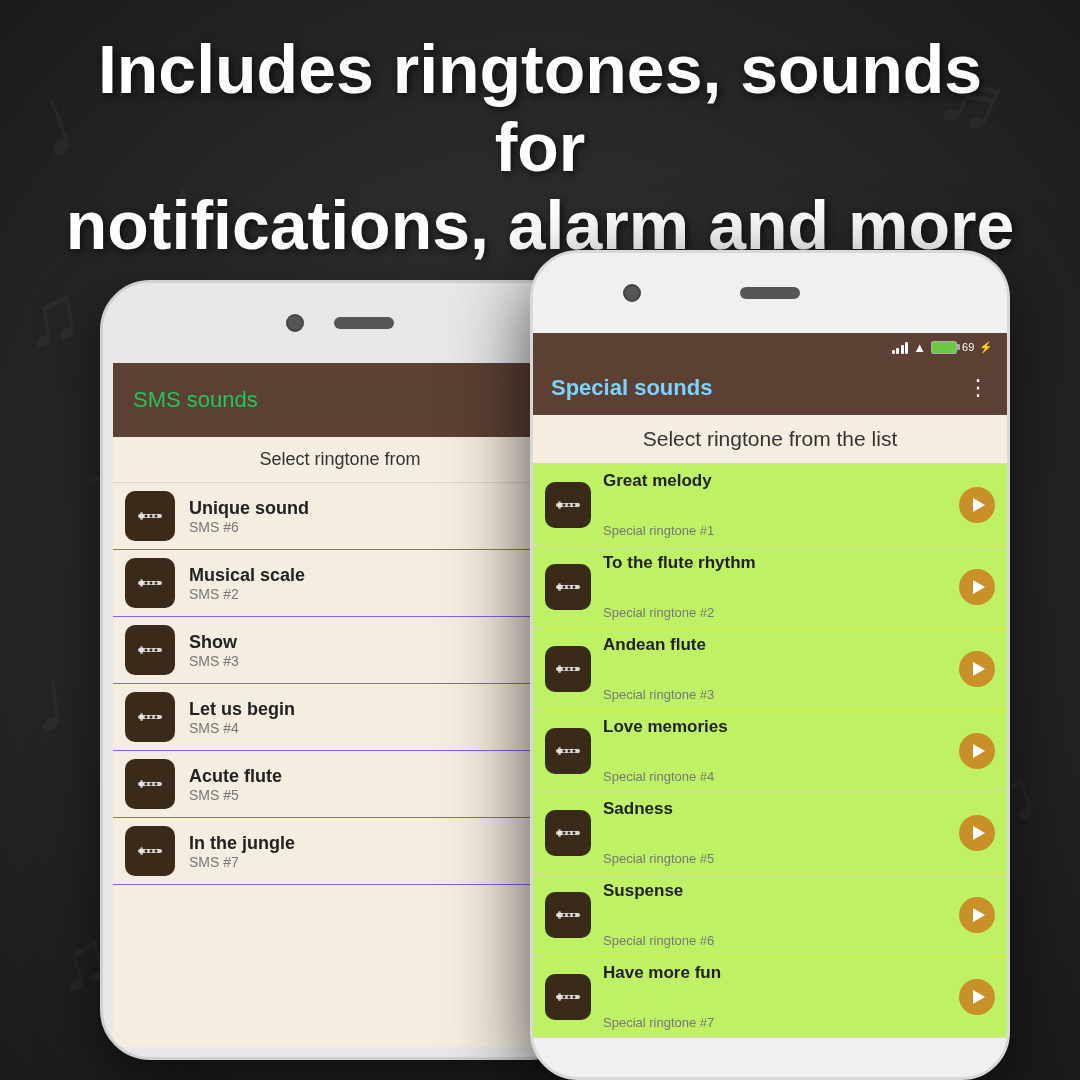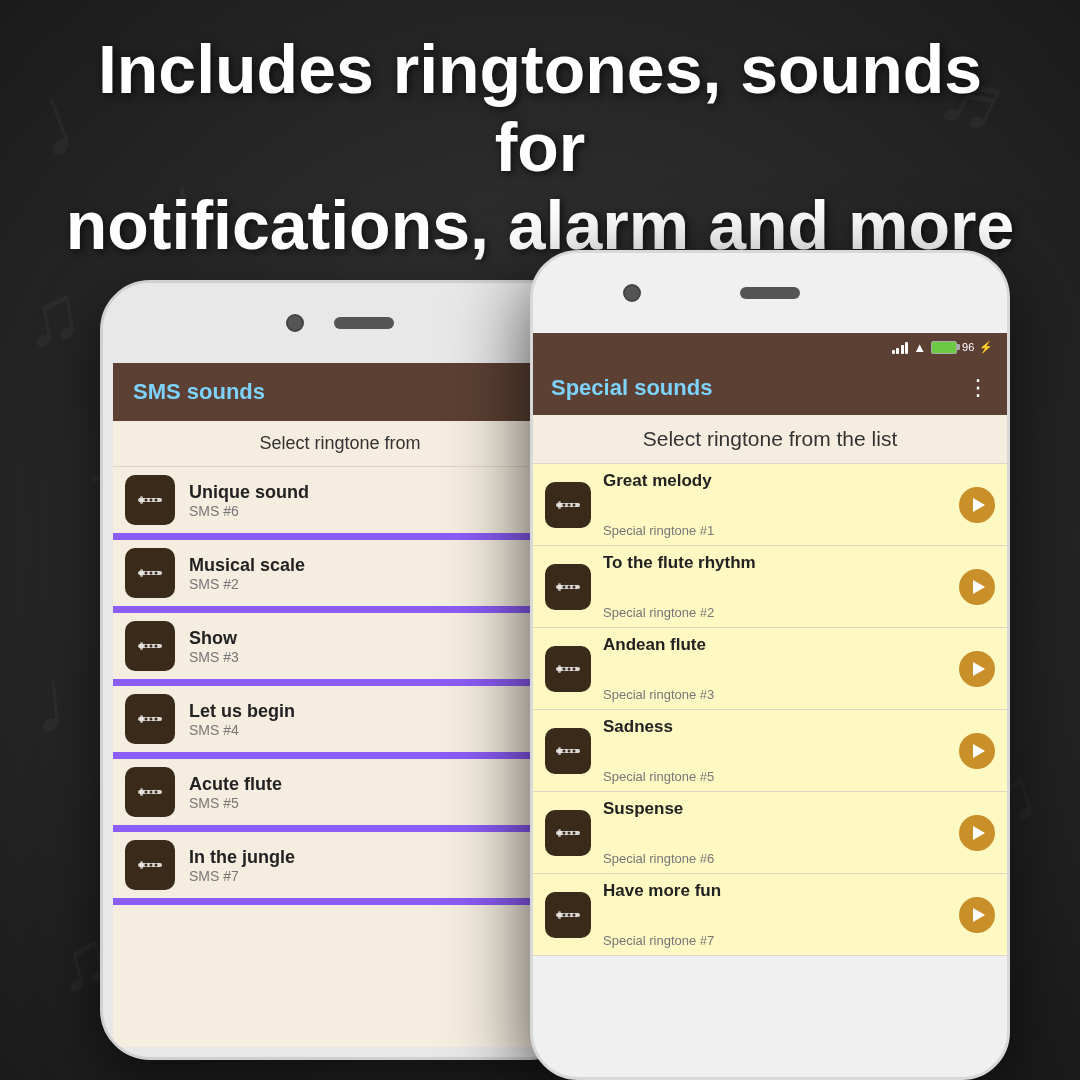--- a/index.html
+++ b/index.html
@@ -103,24 +103,24 @@
     }
     .phone-speaker {
       width: 60px;
       height: 12px;
       background: #555;
       border-radius: 6px;
     }
 
     .sms-header {
       background: #5c4033;
-      padding: 16px 20px;
-      color: #7dd3fc;
+      padding: 24px 20px;
+      color: #22c55e;
       font-size: 22px;
-      font-weight: bold;
+      font-weight: normal;
     }
 
     .sms-subtitle {
       background: #f5ede0;
       text-align: center;
       padding: 12px;
       font-size: 18px;
       color: #333;
       font-weight: 500;
       border-bottom: 1px solid #e0d5c5;
@@ -128,21 +128,21 @@
 
     .sms-list {
       background: #f5ede0;
       overflow: hidden;
     }
 
     .sms-item {
       display: flex;
       align-items: center;
       padding: 8px 12px;
-      border-bottom: 7px solid #8b5cf6;
+      border-bottom: 1px solid #8b5cf6;
       gap: 14px;
     }
 
     .sms-icon {
       width: 50px;
       height: 50px;
       background: #3a2a1a;
       border-radius: 10px;
       display: flex;
       align-items: center;
@@ -270,21 +270,21 @@
       background: #f5ede0;
       text-align: center;
       padding: 12px;
       font-size: 21px;
       color: #333;
       font-weight: 500;
       border-bottom: 1px solid #e0d5c5;
     }
 
     .special-list {
-      background: #fef9c3;
+      background: #bef264;
     }
 
     .special-item {
       display: flex;
       align-items: center;
       padding: 7px 12px;
       border-bottom: 1px solid #e0d5c5;
       gap: 12px;
     }
 
@@ -483,21 +483,21 @@
     <div class="phone-status-bar">
       <div class="status-icons">
         <div class="signal-bar">
           <span style="height:4px"></span>
           <span style="height:6px"></span>
           <span style="height:9px"></span>
           <span style="height:12px"></span>
         </div>
         <span class="wifi-icon">▲</span>
         <div class="battery-box"></div>
-        <span style="color:white;font-size:11px;">96</span>
+        <span style="color:white;font-size:11px;">69</span>
         <span style="color:white;font-size:11px;">⚡</span>
       </div>
     </div>
     <div class="special-header">
       <span class="special-header-title">Special sounds</span>
       <span class="menu-dots">⋮</span>
     </div>
     <div class="special-subtitle">
       <span>Select ringtone from the list</span>
     </div>
@@ -555,20 +555,36 @@
     <div class="special-icon">
             <svg class="flute-svg" viewBox="0 0 28 28" fill="none" xmlns="http://www.w3.org/2000/svg">
     <rect x="2" y="12" width="24" height="4" rx="2" fill="white" opacity="0.9"></rect>
     <rect x="4" y="10" width="3" height="8" rx="1.5" fill="white" opacity="0.7"></rect>
     <circle cx="10" cy="14" r="1.5" fill="#3a2a1a"></circle>
     <circle cx="15" cy="14" r="1.5" fill="#3a2a1a"></circle>
     <circle cx="20" cy="14" r="1.5" fill="#3a2a1a"></circle>
   </svg>
           </div>
     <div class="special-text">
+      <div class="title">Love memories</div>
+      <div class="subtitle">Special ringtone #4</div>
+    </div>
+    <div class="play-btn"></div>
+  </div>
+        <div class="special-item">
+    <div class="special-icon">
+            <svg class="flute-svg" viewBox="0 0 28 28" fill="none" xmlns="http://www.w3.org/2000/svg">
+    <rect x="2" y="12" width="24" height="4" rx="2" fill="white" opacity="0.9"></rect>
+    <rect x="4" y="10" width="3" height="8" rx="1.5" fill="white" opacity="0.7"></rect>
+    <circle cx="10" cy="14" r="1.5" fill="#3a2a1a"></circle>
+    <circle cx="15" cy="14" r="1.5" fill="#3a2a1a"></circle>
+    <circle cx="20" cy="14" r="1.5" fill="#3a2a1a"></circle>
+  </svg>
+          </div>
+    <div class="special-text">
       <div class="title">Sadness</div>
       <div class="subtitle">Special ringtone #5</div>
     </div>
     <div class="play-btn"></div>
   </div>
         <div class="special-item">
     <div class="special-icon">
             <svg class="flute-svg" viewBox="0 0 28 28" fill="none" xmlns="http://www.w3.org/2000/svg">
     <rect x="2" y="12" width="24" height="4" rx="2" fill="white" opacity="0.9"></rect>
     <rect x="4" y="10" width="3" height="8" rx="1.5" fill="white" opacity="0.7"></rect>

